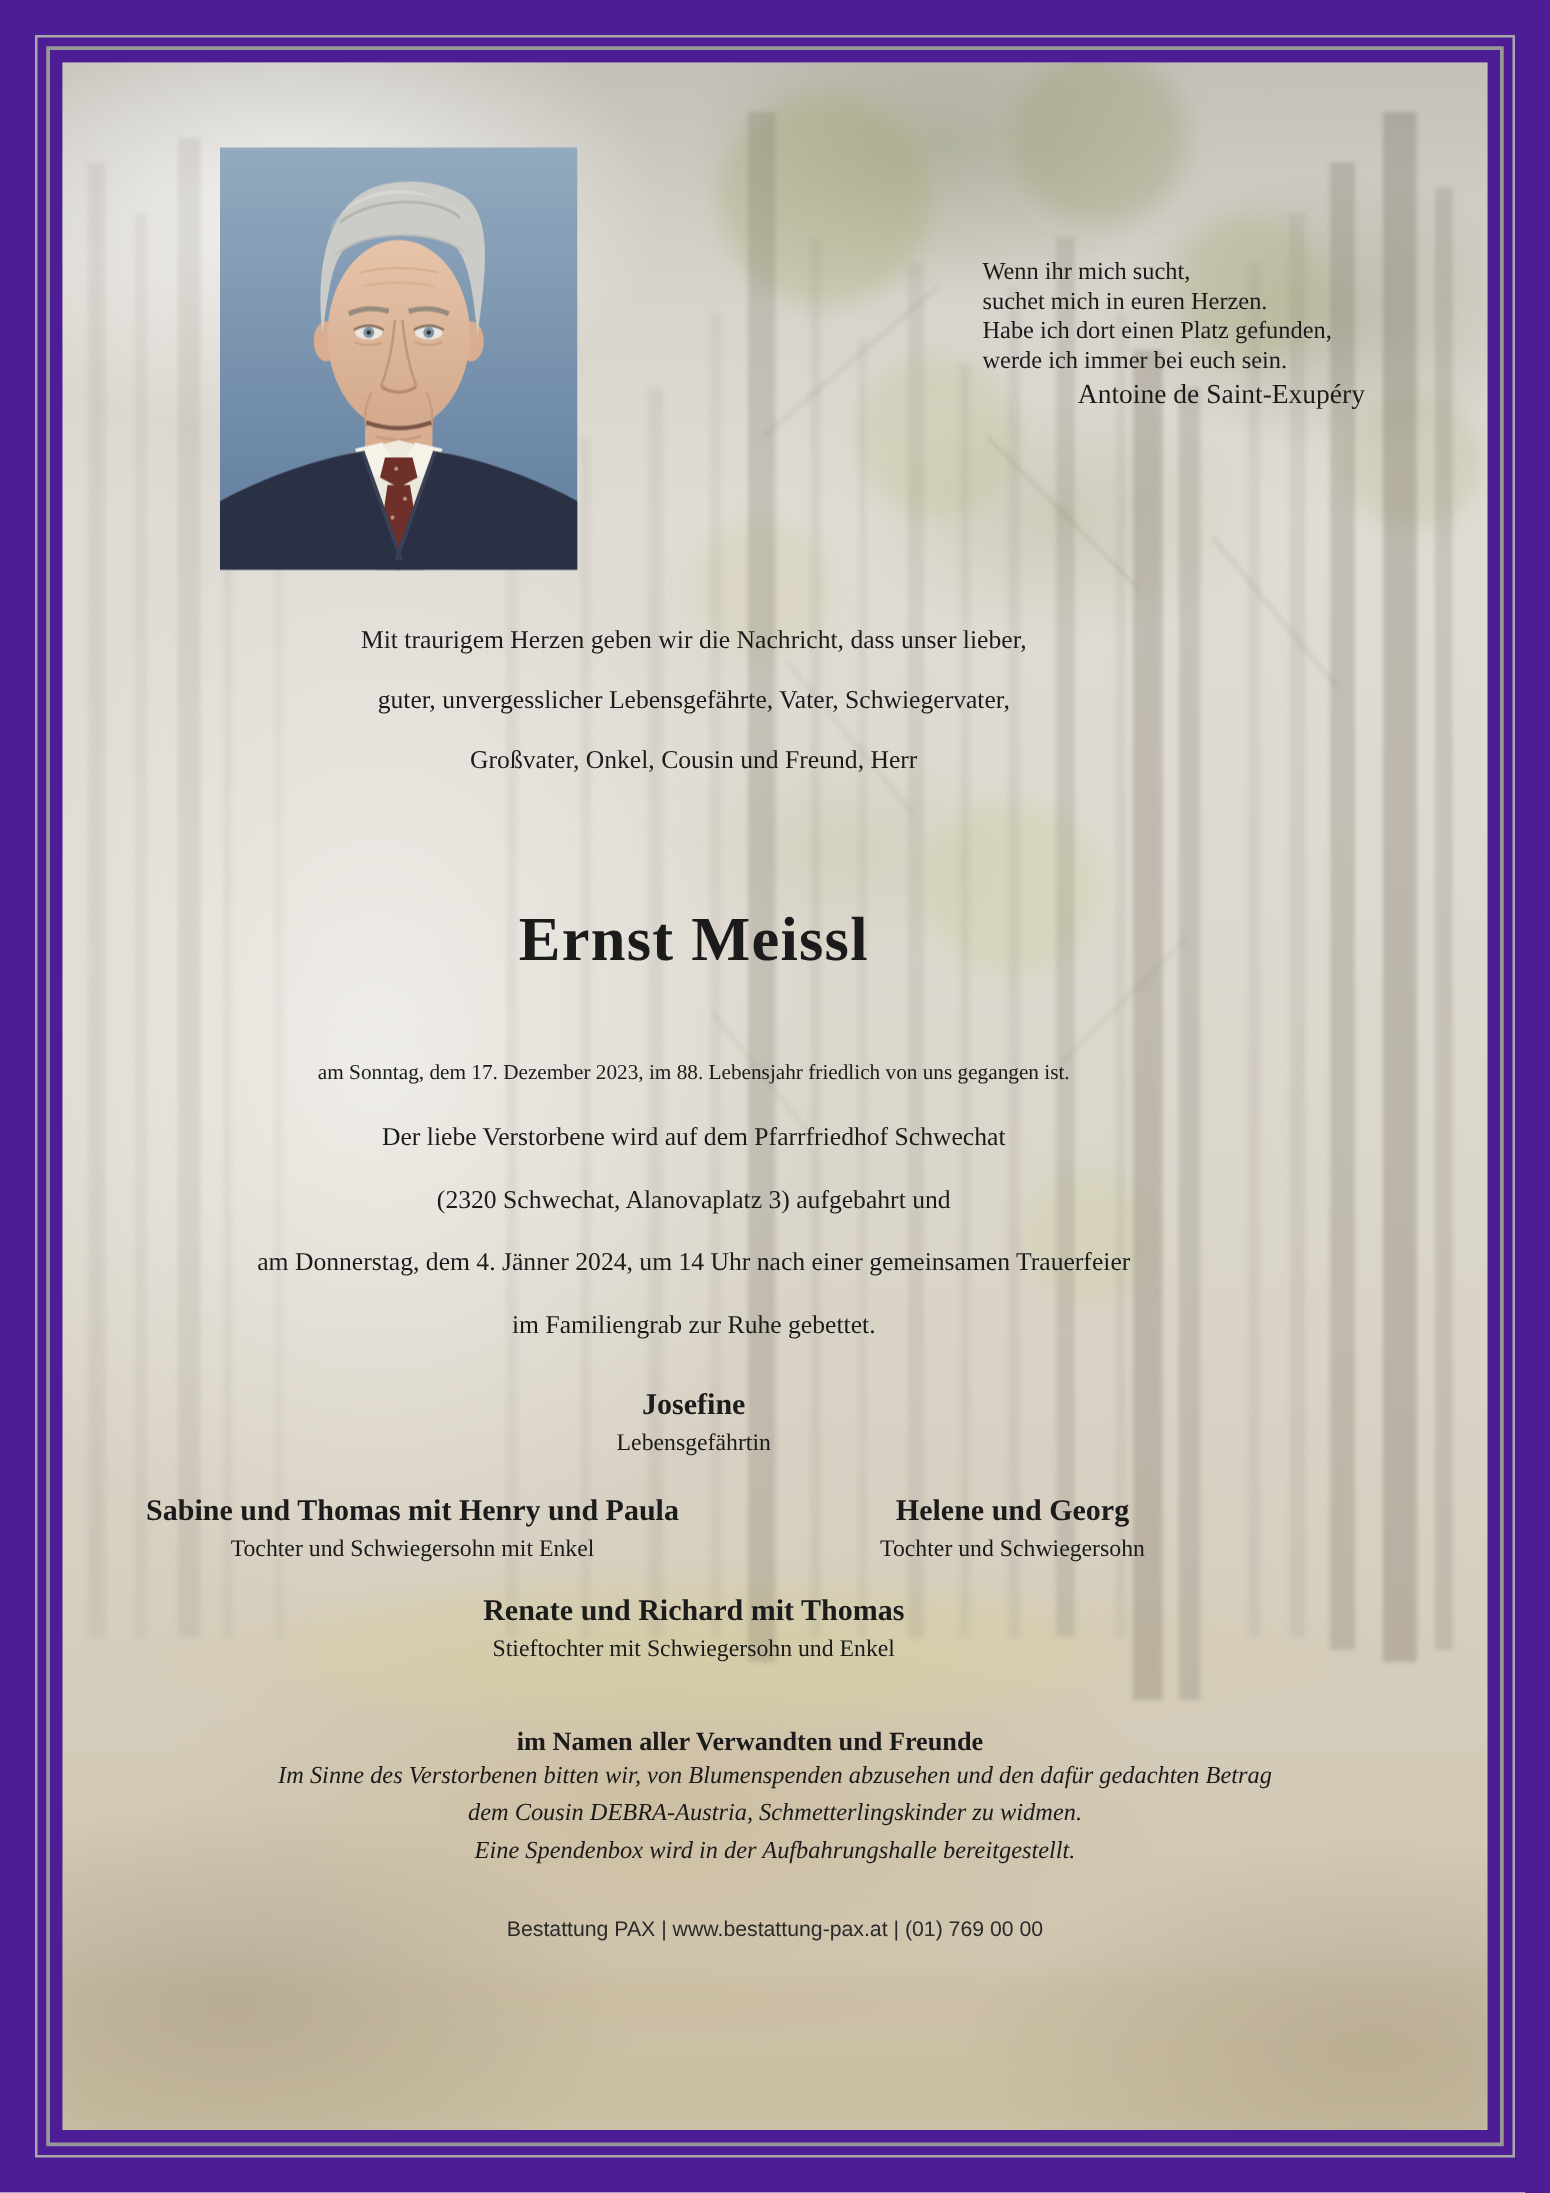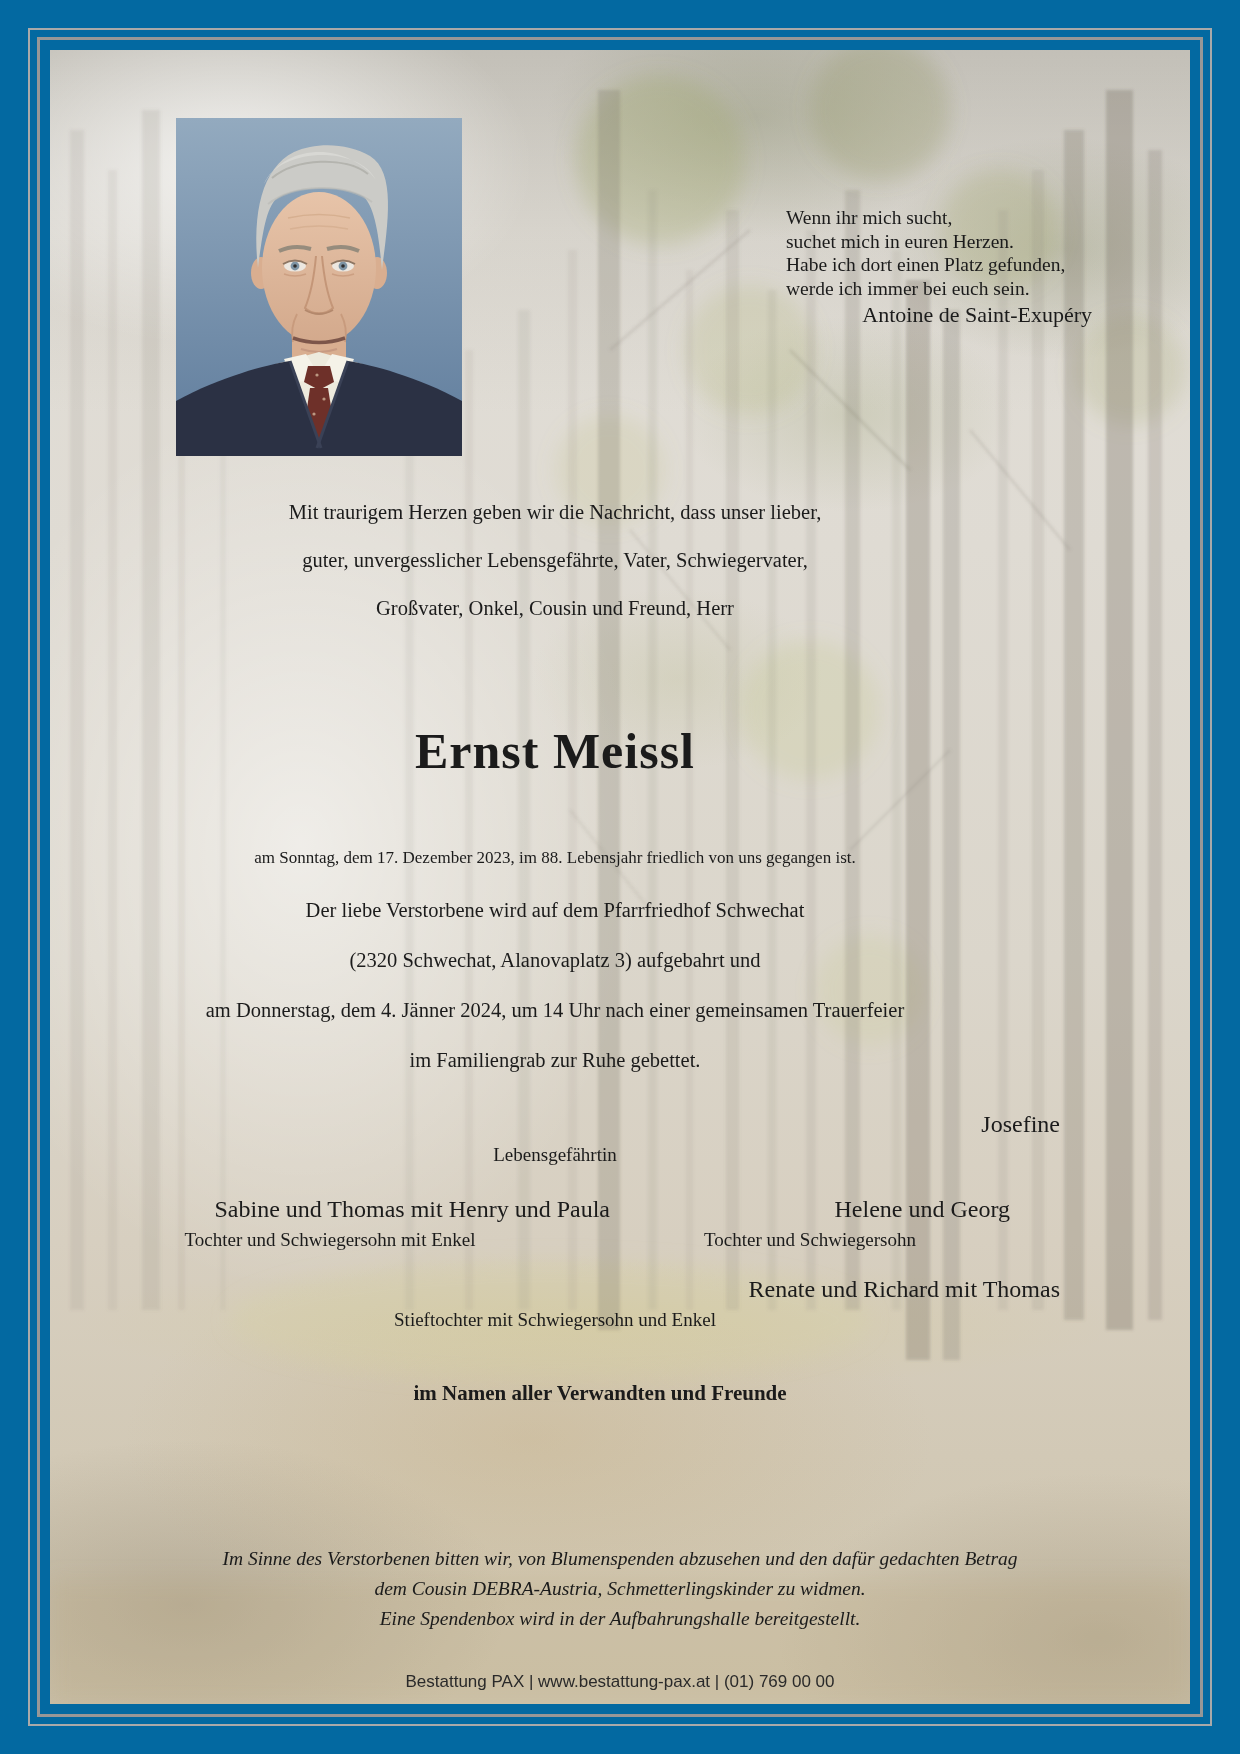--- a/index.html
+++ b/index.html
@@ -1,17 +1,17 @@
 <!DOCTYPE html>
 <html><head>
 <meta charset="utf-8">
 <style>
   html,body{margin:0;padding:0;background:#ffffff;}
   .page{
-    position:relative;width:1240px;height:1754px;background:#0369a1;
+    position:relative;width:1240px;height:1754px;background:#4c1d95;
     font-family:"Liberation Serif","DejaVu Serif",serif;color:#1b1b1b;overflow:hidden;
   }
   .frame-outer{position:absolute;inset:28px;border:2px solid #a9a9a9;pointer-events:none;z-index:5;}
   .frame-inner{position:absolute;inset:37px;border:3px solid #979797;pointer-events:none;z-index:5;}
   .canvas{
     position:absolute;left:50px;top:50px;width:1140px;height:1654px;overflow:hidden;
     background:
       radial-gradient(ellipse 480px 620px at 22% 48%, rgba(255,255,255,0.55), rgba(255,255,255,0) 72%),
       radial-gradient(ellipse 430px 260px at 16% 7%, rgba(255,255,255,0.75), rgba(255,255,255,0) 70%),
       linear-gradient(180deg, rgba(122,119,106,0.30) 0%, rgba(150,146,132,0.13) 11%, rgba(255,255,255,0) 22%),
@@ -30,29 +30,29 @@
   .photo svg{display:block;width:100%;height:100%;}
   .quote{position:absolute;left:736px;top:156px;width:310px;z-index:2;
     font-size:19.5px;line-height:23.5px;text-align:left;}
   .quote .attr{text-align:right;font-size:22px;margin-top:3px;padding-right:4px;}
   .flow{position:relative;z-index:2;width:1140px;}
   .main-col{width:1010px;text-align:center;}
   .intro{margin:0;padding-top:438px;font-size:20.5px;line-height:48px;}
   .name{margin-top:92px;font-size:50px;font-weight:bold;letter-spacing:1px;line-height:1.1;}
   .death-line{margin-top:68px;font-size:17px;line-height:1.3;}
   .burial{margin-top:16px;font-size:20.5px;line-height:50px;}
-  .mourner-name{font-weight:normal;font-size:24px;line-height:1.25;text-align:right;}
+  .mourner-name{font-weight:bold;font-size:24px;line-height:1.25;}
   .mourner-rel{font-size:19px;line-height:1.3;margin-top:4px;}
   .josefine{margin-top:24px;}
   .family-row{display:flex;margin-top:26px;}
   .fam-left{width:560px;text-align:center;}
   .fam-right{width:400px;text-align:center;}
   .renate{margin-top:22px;}
   .closing{margin-top:48px;padding-left:90px;font-weight:bold;font-size:21px;}
-  .donation{width:1140px;text-align:center;margin-top:138px;
+  .donation{width:1140px;text-align:center;
     font-style:italic;font-size:19.5px;line-height:30px;}
   .footer{width:1140px;text-align:center;margin-top:38px;
     font-family:"Liberation Sans","DejaVu Sans",sans-serif;font-size:17px;color:#2a2a2a;}
 </style>
 </head>
 <body>
 
 <div class="page">
   <div class="frame-outer"></div>
   <div class="frame-inner"></div>

